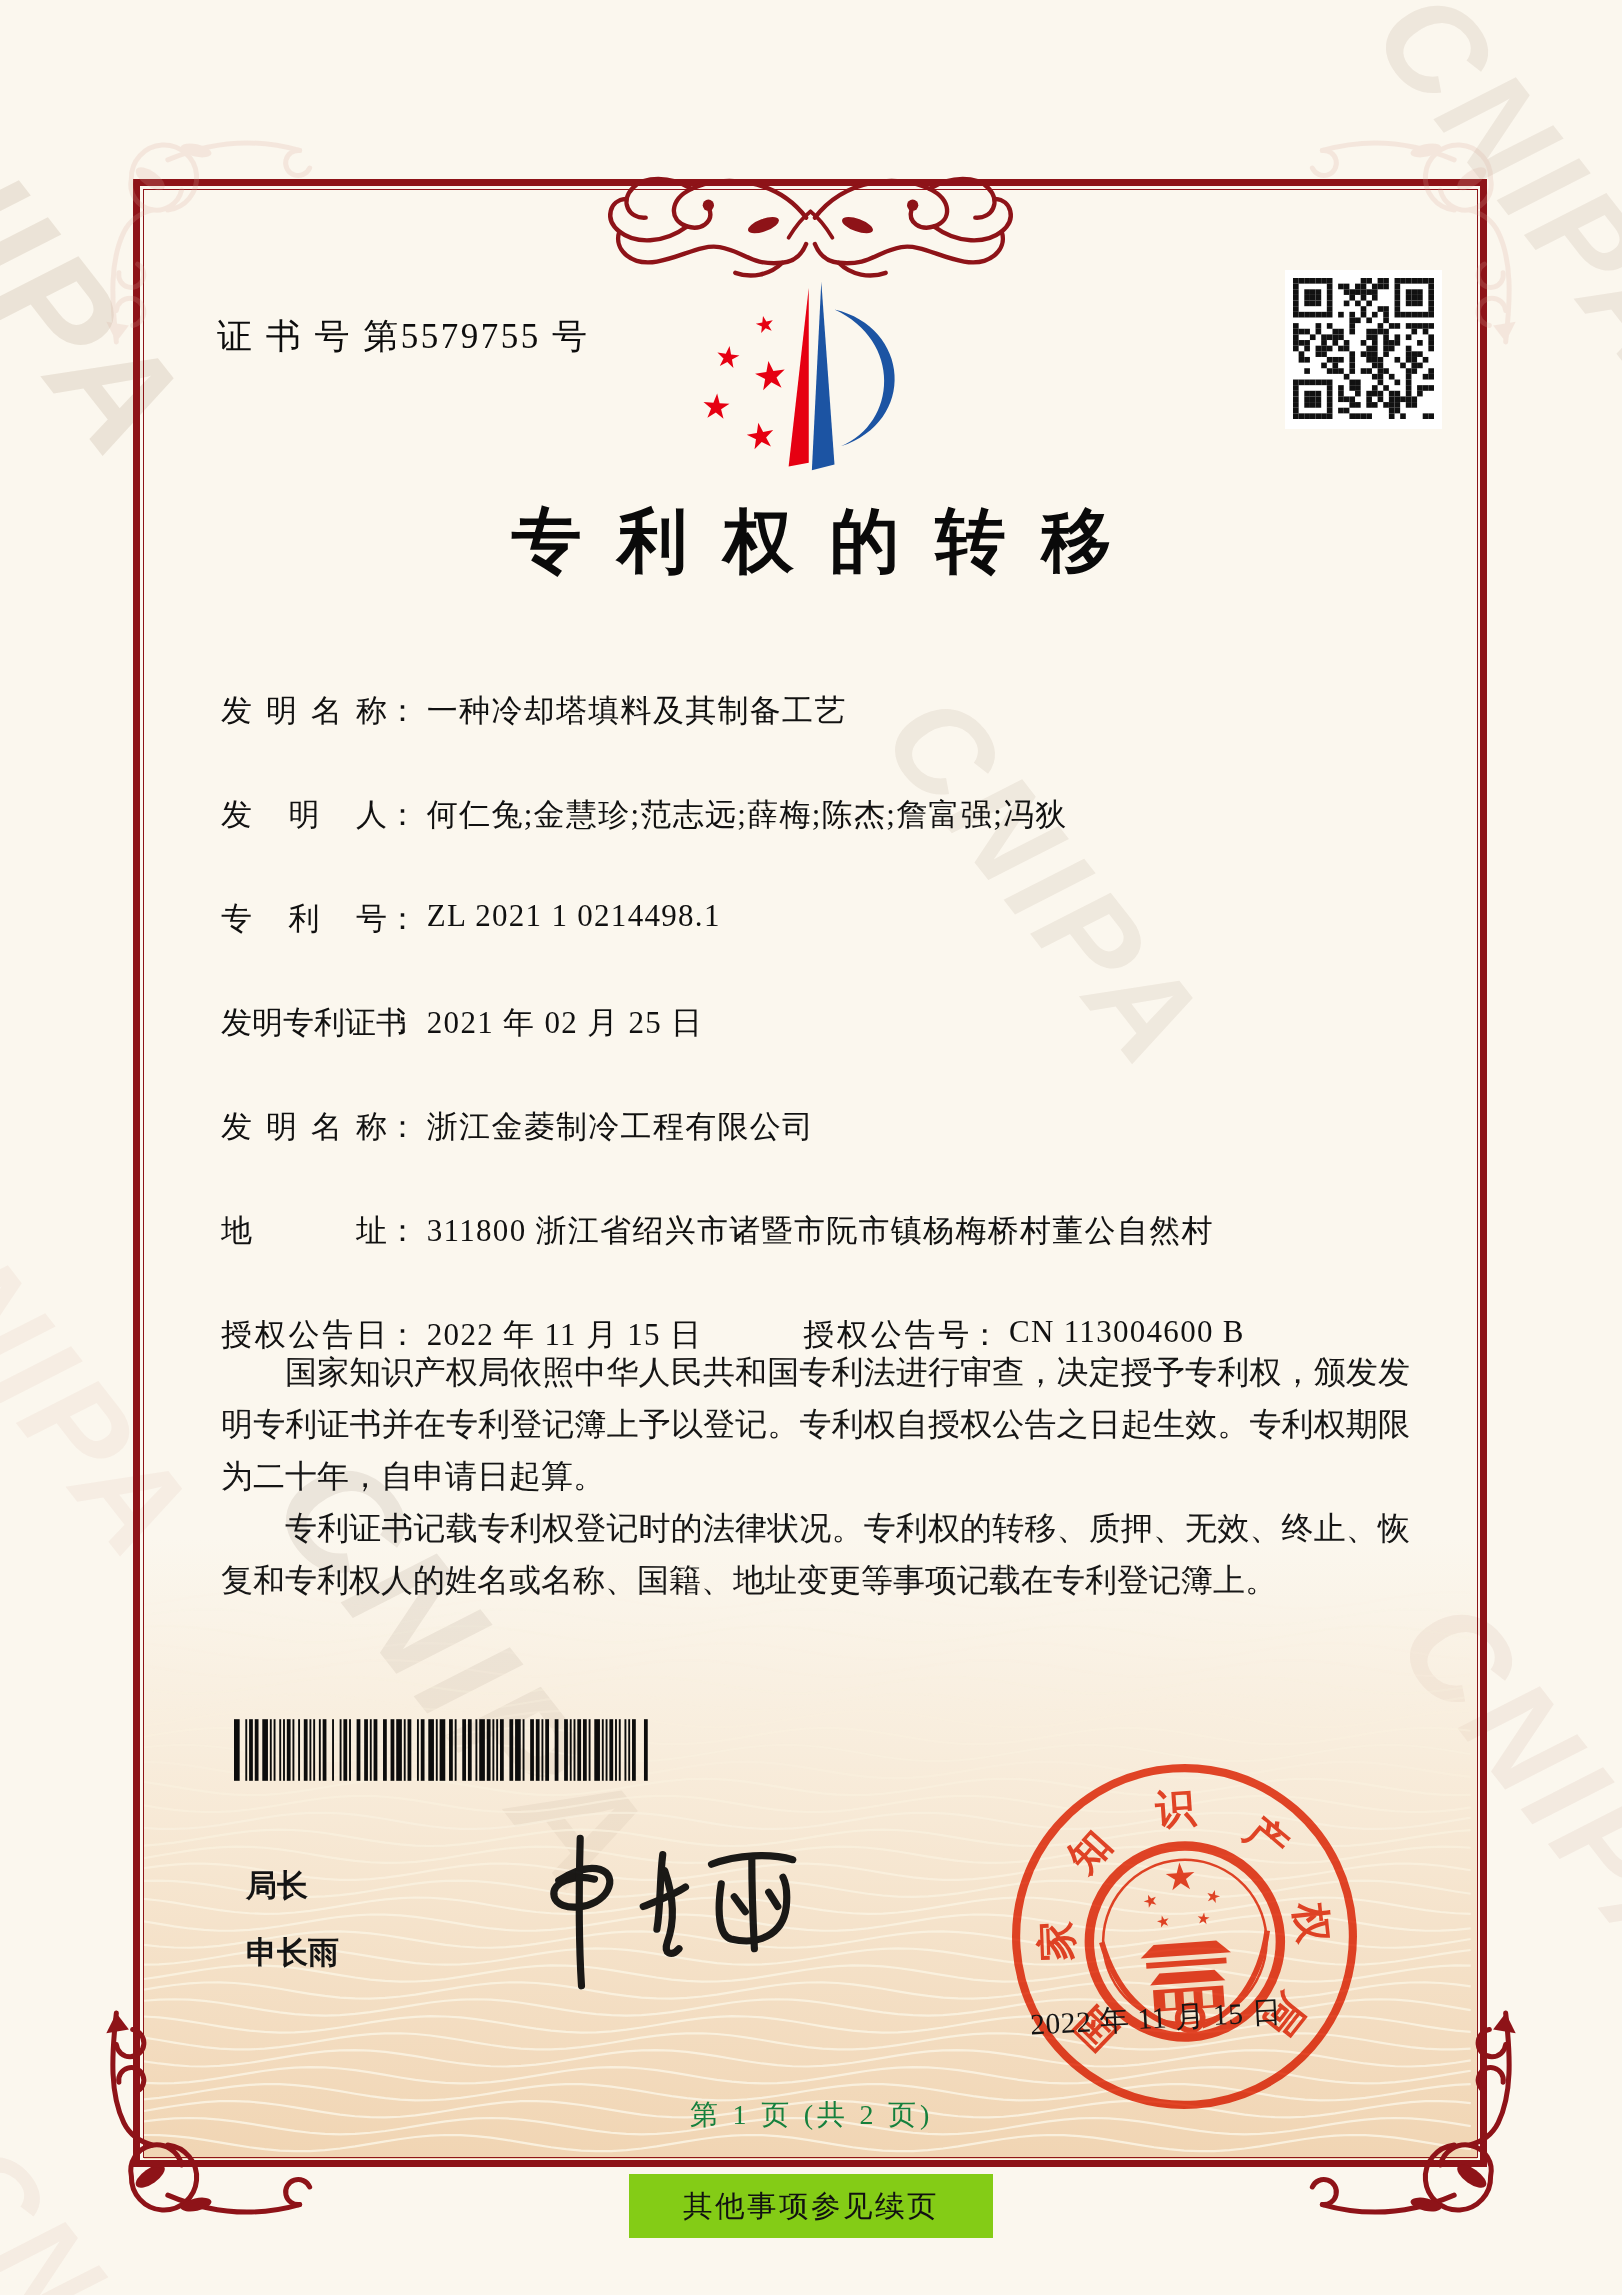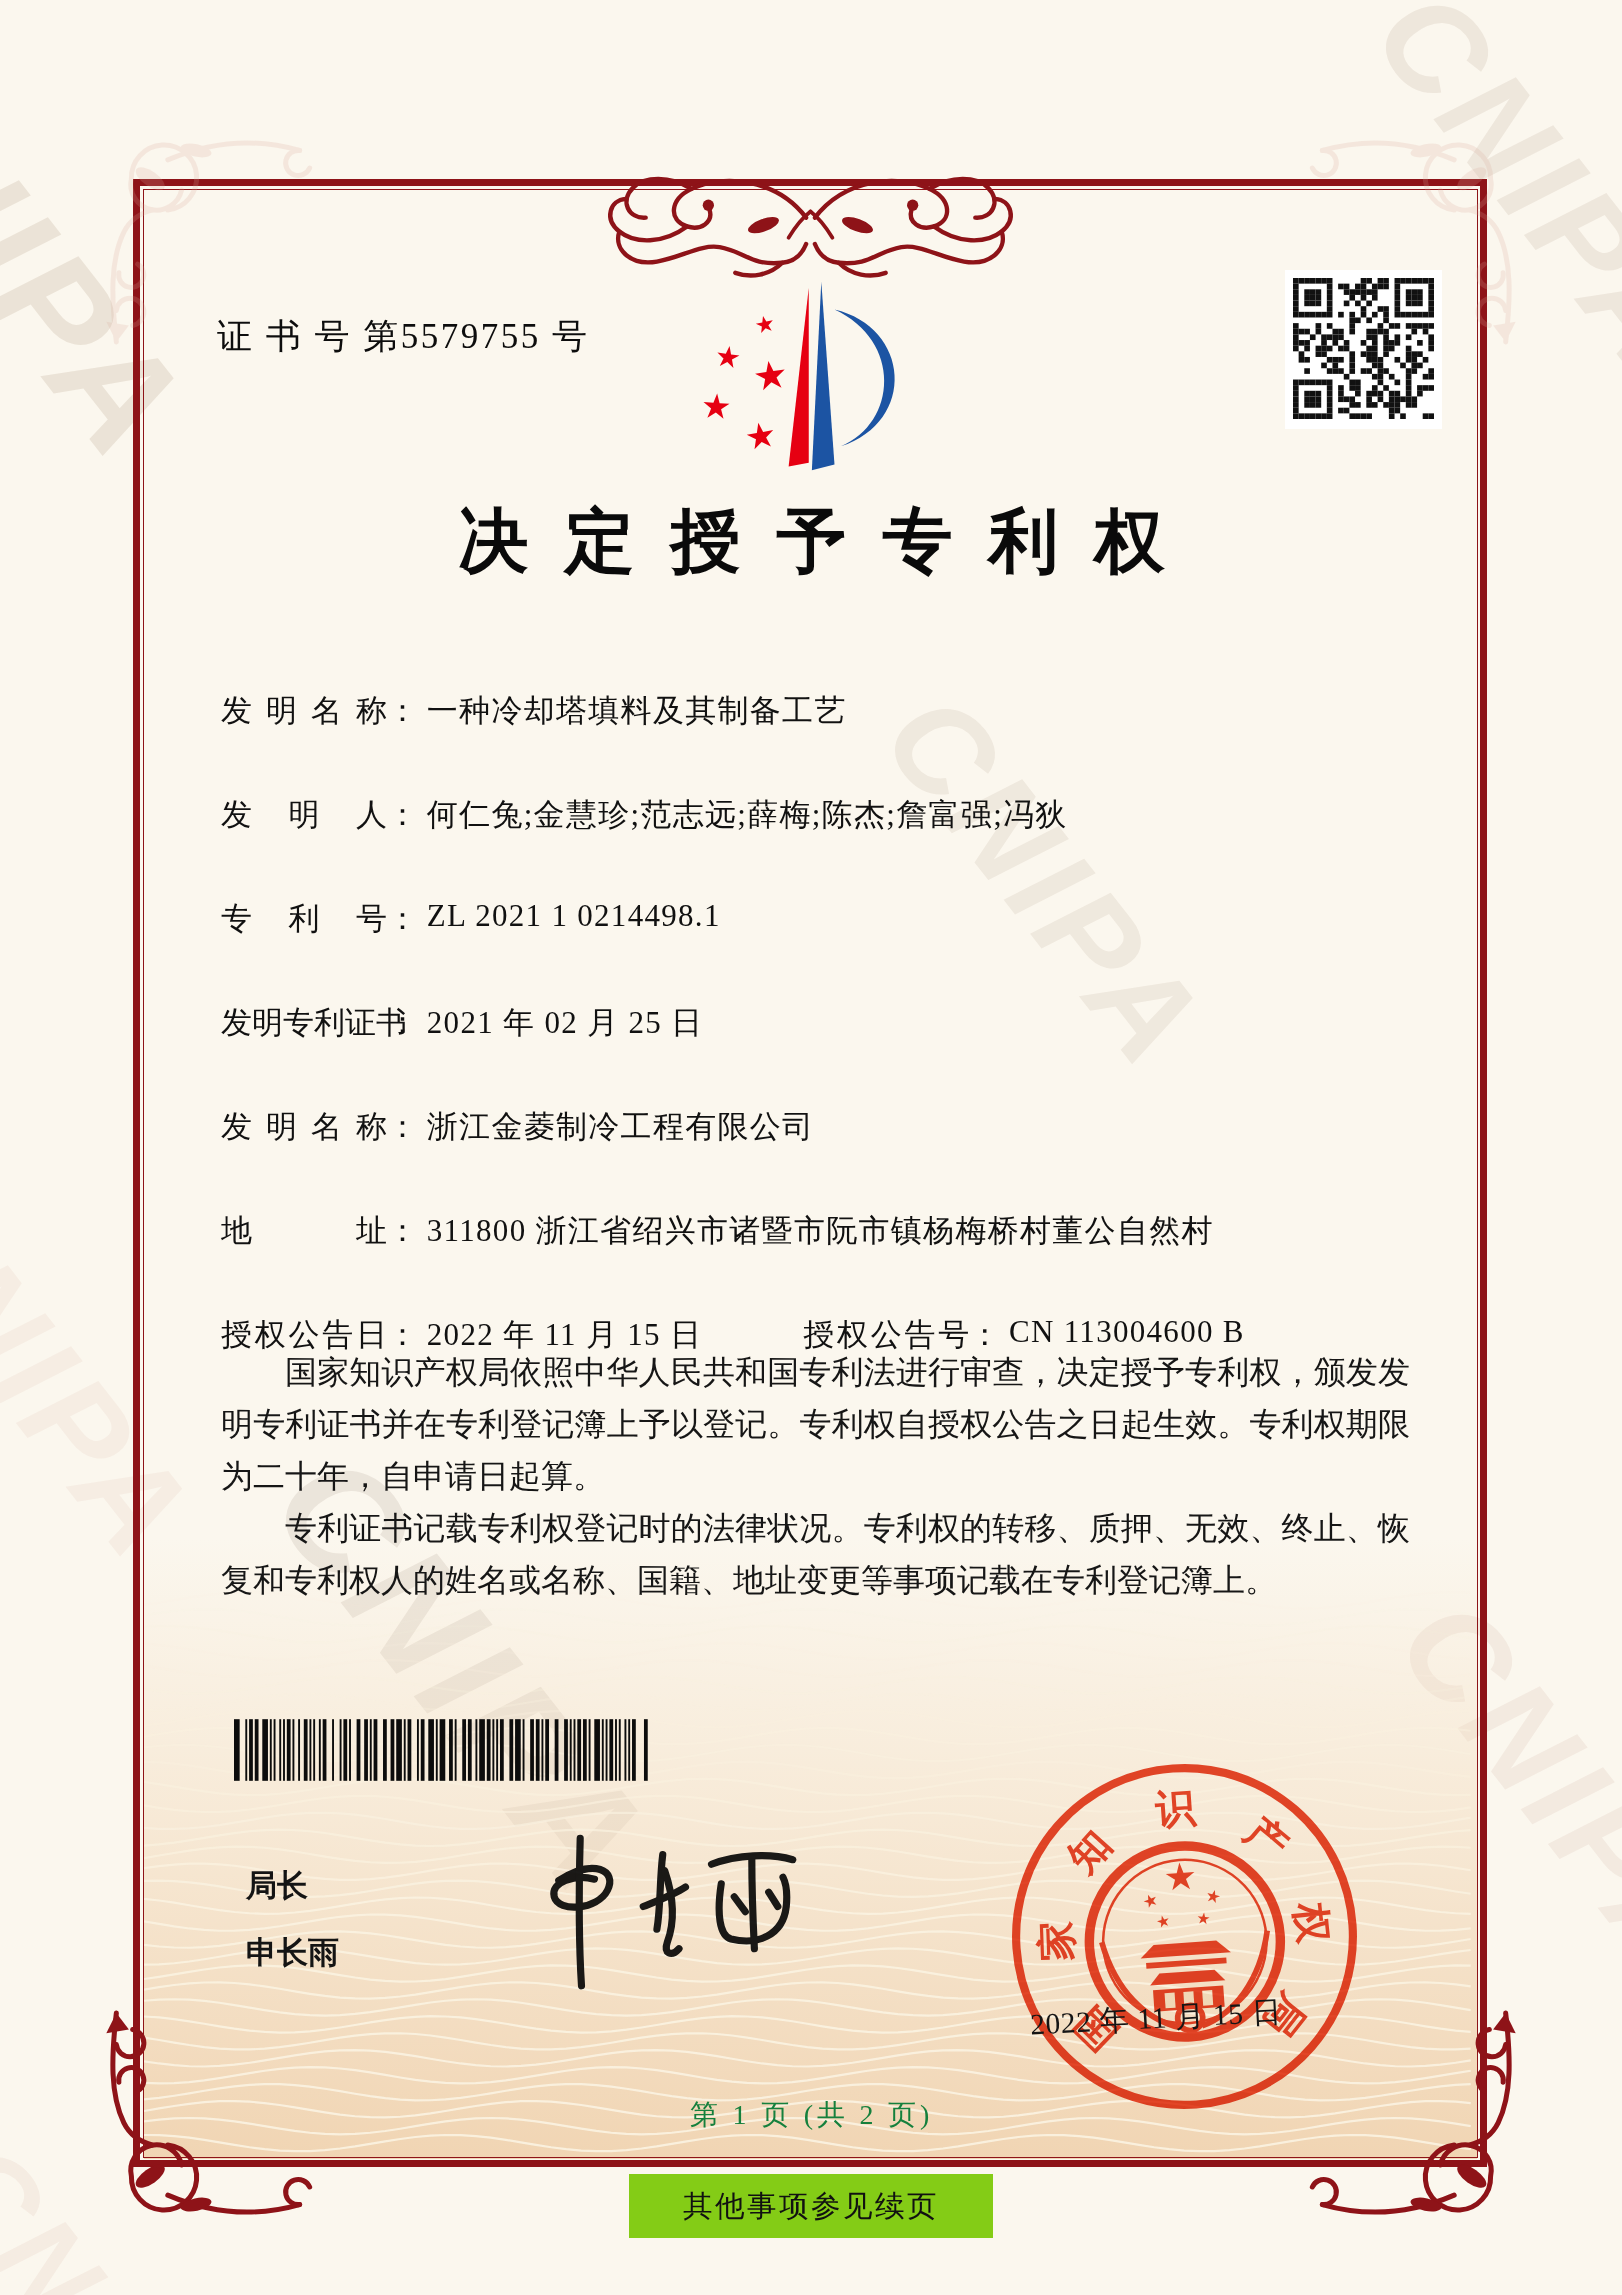--- a/index.html
+++ b/index.html
@@ -519,21 +519,21 @@
         <rect x="99" y="216" width="9" height="9" fill="#111"></rect>
         <rect x="108" y="216" width="9" height="9" fill="#111"></rect>
         <rect x="117" y="216" width="9" height="9" fill="#111"></rect>
         <rect x="153" y="216" width="9" height="9" fill="#111"></rect>
         <rect x="171" y="216" width="9" height="9" fill="#111"></rect>
         <rect x="207" y="216" width="9" height="9" fill="#111"></rect>
         <rect x="216" y="216" width="9" height="9" fill="#111"></rect>
       </svg>
   </div>
 
-  <div class="title">决定授予专利权</div>
+  <div class="title">专利权的转移</div>
 
   <div class="fields">
     <div class="frow">
       <span class="flabel">发明名称</span>
         <span class="fcolon">：</span>
         <span class="fvalue">一种冷却塔填料及其制备工艺</span>
     </div>
     <div class="frow">
       <span class="flabel">发明人</span>
         <span class="fcolon">：</span>

